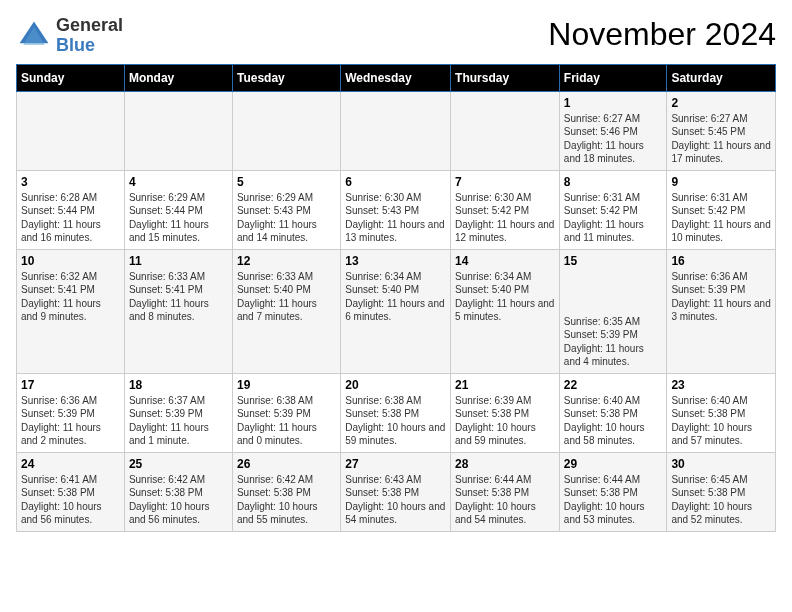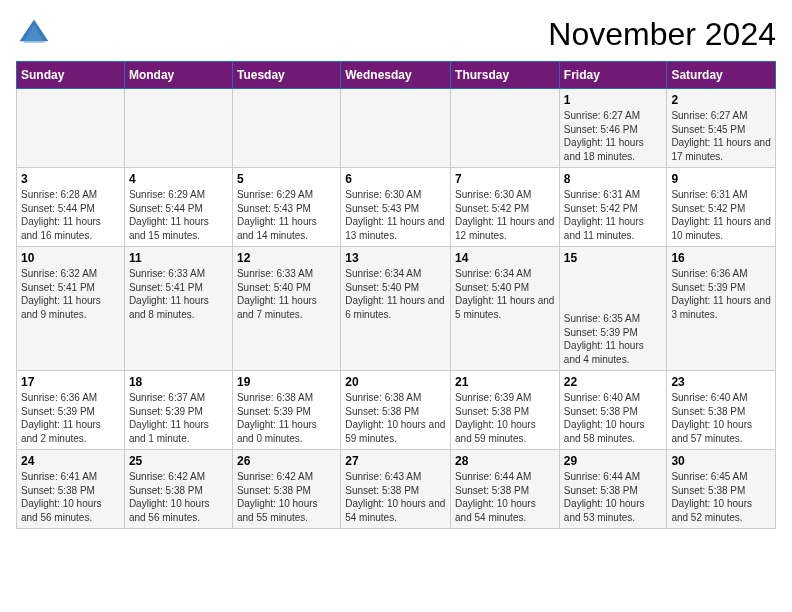--- a/index.html
+++ b/index.html
@@ -41,21 +41,21 @@
     .location {
       font-size: 15px;
       color: #555;
     }
     table {
       width: 100%;
       border-collapse: collapse;
       font-size: 11px;
     }
     thead tr th {
-      background-color: #701a75;
+      background-color: #000000;
       color: #fff;
       padding: 6px 4px;
       text-align: left;
       font-size: 12px;
       font-weight: bold;
       border: 1px solid #2a6aaf;
     }
     tbody tr td {
       border: 1px solid #ccc;
       vertical-align: top;
@@ -86,20 +86,24 @@
   </style>
 </head>
 <body>
 
 <div class="header">
   <div class="logo">
     <svg class="logo-icon" viewBox="0 0 40 40" xmlns="http://www.w3.org/2000/svg">
       <polygon points="20,4 36,28 4,28" fill="#3a7bbf"></polygon>
       <polygon points="20,10 32,30 8,30" fill="#5a9fd4" opacity="0.5"></polygon>
     </svg>
+    <div class="logo-text">
+      <div><span class="general">General</span></div>
+      <div><span class="blue">Blue</span></div>
+    </div>
   </div>
   <div class="title-block">
     <div class="month-title">November 2024</div>
   </div>
 </div>
 
 <table>
   <thead>
     <tr>
     <th>Sunday</th>

